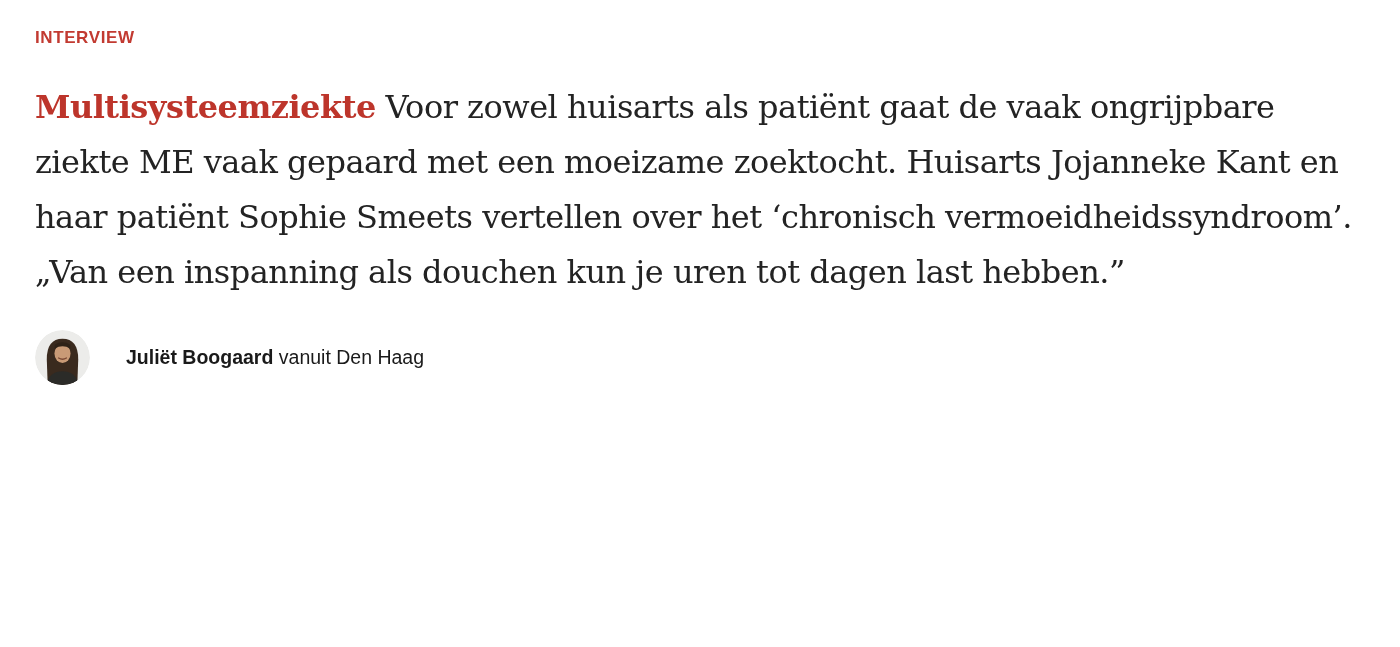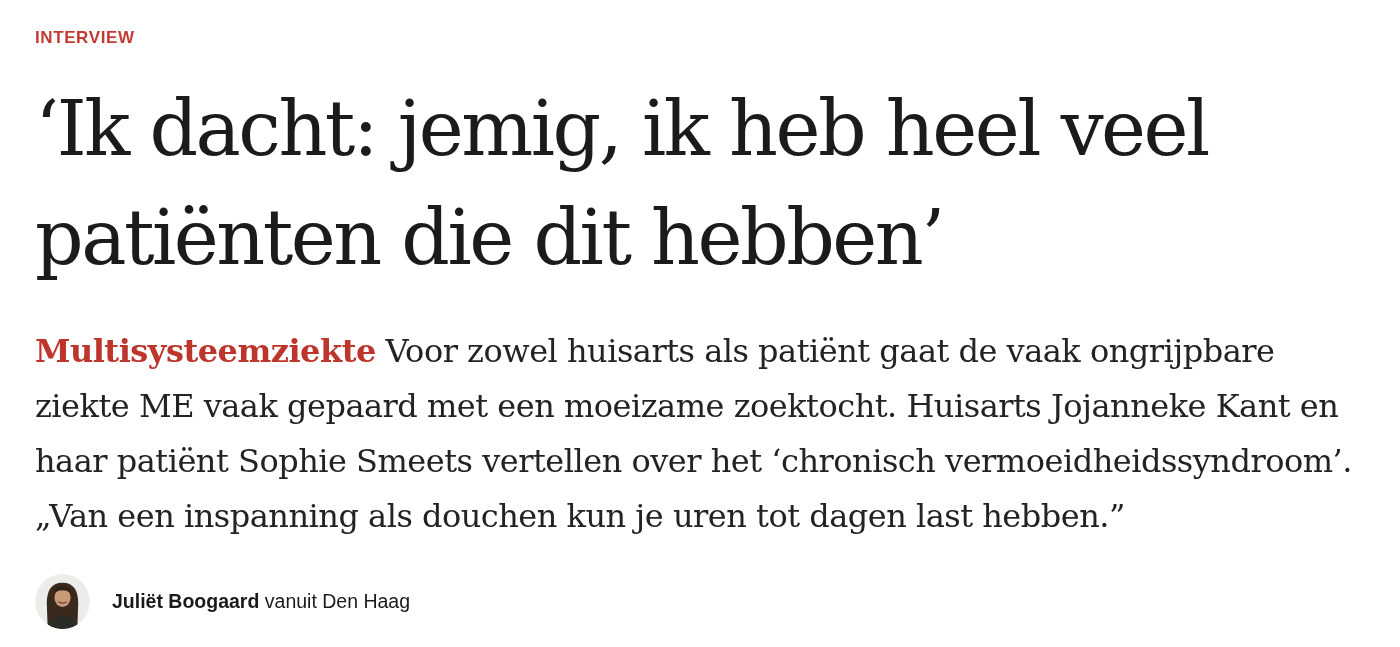--- a/index.html
+++ b/index.html
@@ -47,21 +47,21 @@
     color: #232323;
   }
   .intro-tag {
     font-weight: 700;
     color: #bd352b;
   }
   .byline {
     margin-top: 30px;
     display: flex;
     align-items: center;
-    gap: 22px;
+    gap: 36px;
     text-align: right;
   }
   .avatar {
     width: 55px;
     height: 55px;
     border-radius: 50%;
     overflow: hidden;
     flex: 0 0 auto;
     cursor: pointer;
   }
@@ -78,24 +78,20 @@
     font-weight: 400;
   }
 </style>
 </head>
 <body>
 
 <header class="article-header">
 
   <a class="kicker">INTERVIEW</a>
 
-  <h1 class="headline">
-    <span class="hl-line">‘Ik dacht: jemig, ik heb heel veel</span>
-    <span class="hl-line">patiënten die dit hebben’</span>
-  </h1>
 
   <p class="intro">
     <span class="intro-tag">Multisysteemziekte</span>
     <span class="intro-text">Voor zowel huisarts als patiënt gaat de vaak ongrijpbare ziekte ME vaak gepaard met een moeizame zoektocht. Huisarts Jojanneke Kant en haar patiënt Sophie Smeets vertellen over het ‘chronisch vermoeidheidssyndroom’. „Van een inspanning als douchen kun je uren tot dagen last hebben.”</span>
   </p>
 
   <div class="byline">
     <span class="avatar">
       <svg width="55" height="55" viewBox="0 0 56 56" xmlns="http://www.w3.org/2000/svg">
         <defs>

